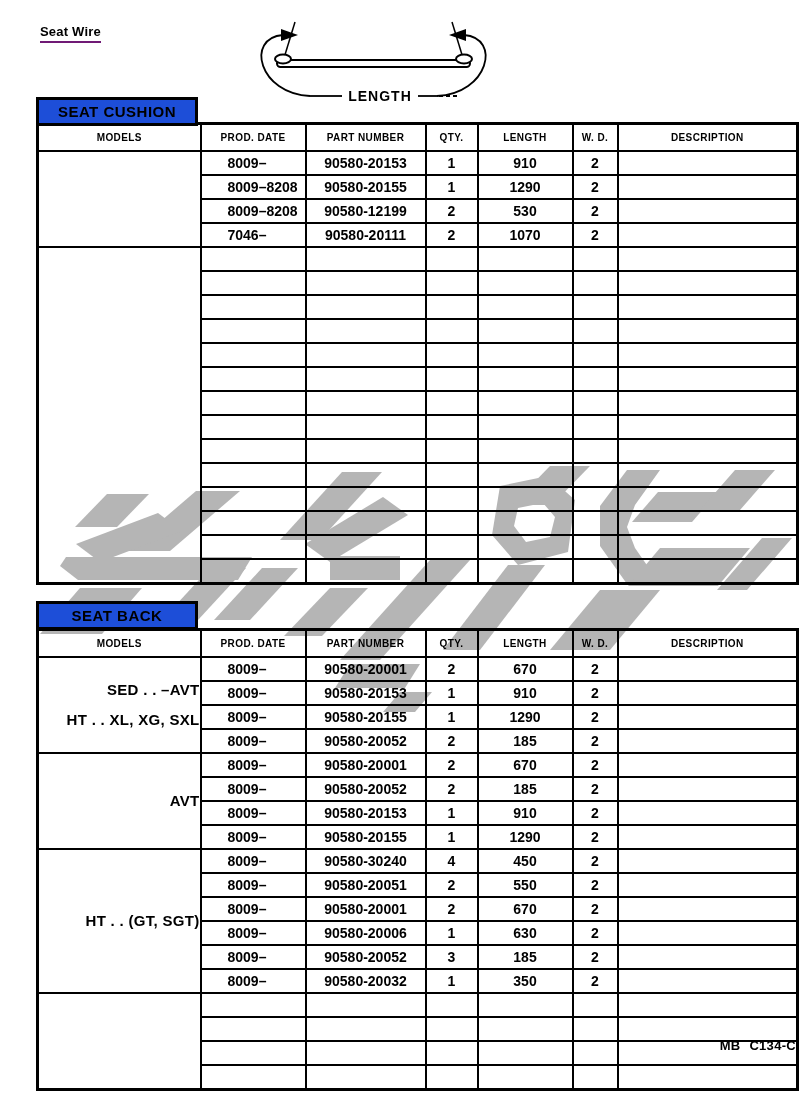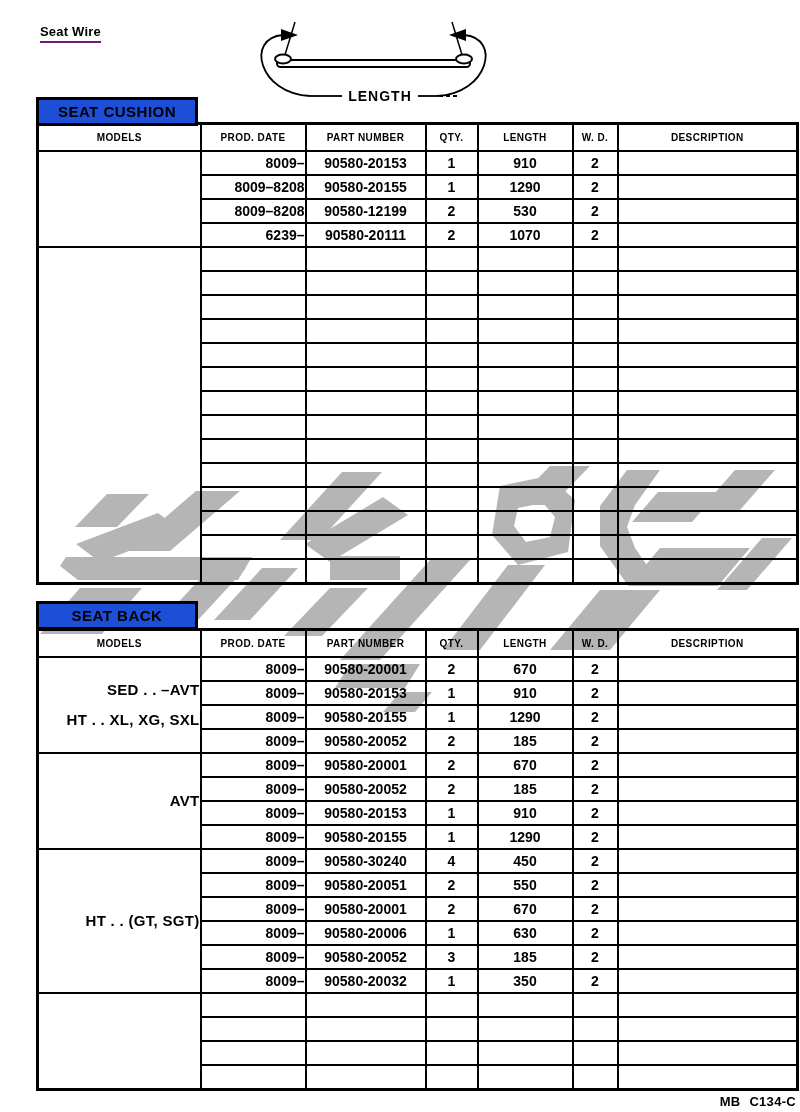--- a/index.html
+++ b/index.html
@@ -20,27 +20,27 @@
   }
   #title-box-1{top:97px;}
   #title-box-2{top:601px;}
   .table-wrap{position:absolute;left:36px;z-index:2;}
   #table-wrap-0{top:122px;}
   #table-wrap-1{top:628px;}
   table{border-collapse:collapse;table-layout:fixed;background:transparent;border:3px solid #000;}
   th,td{border:2px solid #000;padding:0;overflow:hidden;background:transparent;}
   th{height:25px;font-size:10px;font-weight:bold;text-align:center;letter-spacing:0.4px;margin-top:7px;}
   td{height:22px;font-size:14px;font-weight:bold;white-space:nowrap;}
-  td.col-prod_date{text-align:right;padding-left:1px;}
+  td.col-prod_date{text-align:left;padding-left:26px;}
   td.col-part_number,td.col-qty,td.col-length,td.col-wd{text-align:center;}
   td.col-description{text-align:left;padding-left:6px;}
   td.models-cell{text-align:right;padding-left:9px;font-size:15px;vertical-align:middle;}
   .model-line{line-height:30px;white-space:nowrap;letter-spacing:0.3px;}
   .doc-code{
-    position:absolute;left:660px;top:1094px;width:136px;text-align:right;
+    position:absolute;left:660px;top:1038px;width:136px;text-align:right;
     font-size:13px;font-weight:bold;word-spacing:5px;z-index:3;letter-spacing:0.3px;
   }
 </style>
 </head>
 <body>
 
 <svg class="watermark" width="800" height="1112" viewBox="0 0 800 1112">
   <g fill="#b5b5b5">
 
     <polygon points="107,494 149,494 117,527 75,527"></polygon>
@@ -142,21 +142,21 @@
         </tr>
         <tr>
           <td class="col-prod_date">8009–8208</td>
           <td class="col-part_number">90580-12199</td>
           <td class="col-qty">2</td>
           <td class="col-length">530</td>
           <td class="col-wd">2</td>
           <td class="col-description"></td>
         </tr>
         <tr>
-          <td class="col-prod_date">6239–</td>
+          <td class="col-prod_date">7046–</td>
           <td class="col-part_number">90580-20111</td>
           <td class="col-qty">2</td>
           <td class="col-length">1070</td>
           <td class="col-wd">2</td>
           <td class="col-description"></td>
         </tr>
         <tr>
           <td rowspan="14" class="models-cell"></td>
           <td class="col-prod_date"></td>
           <td class="col-part_number"></td>

